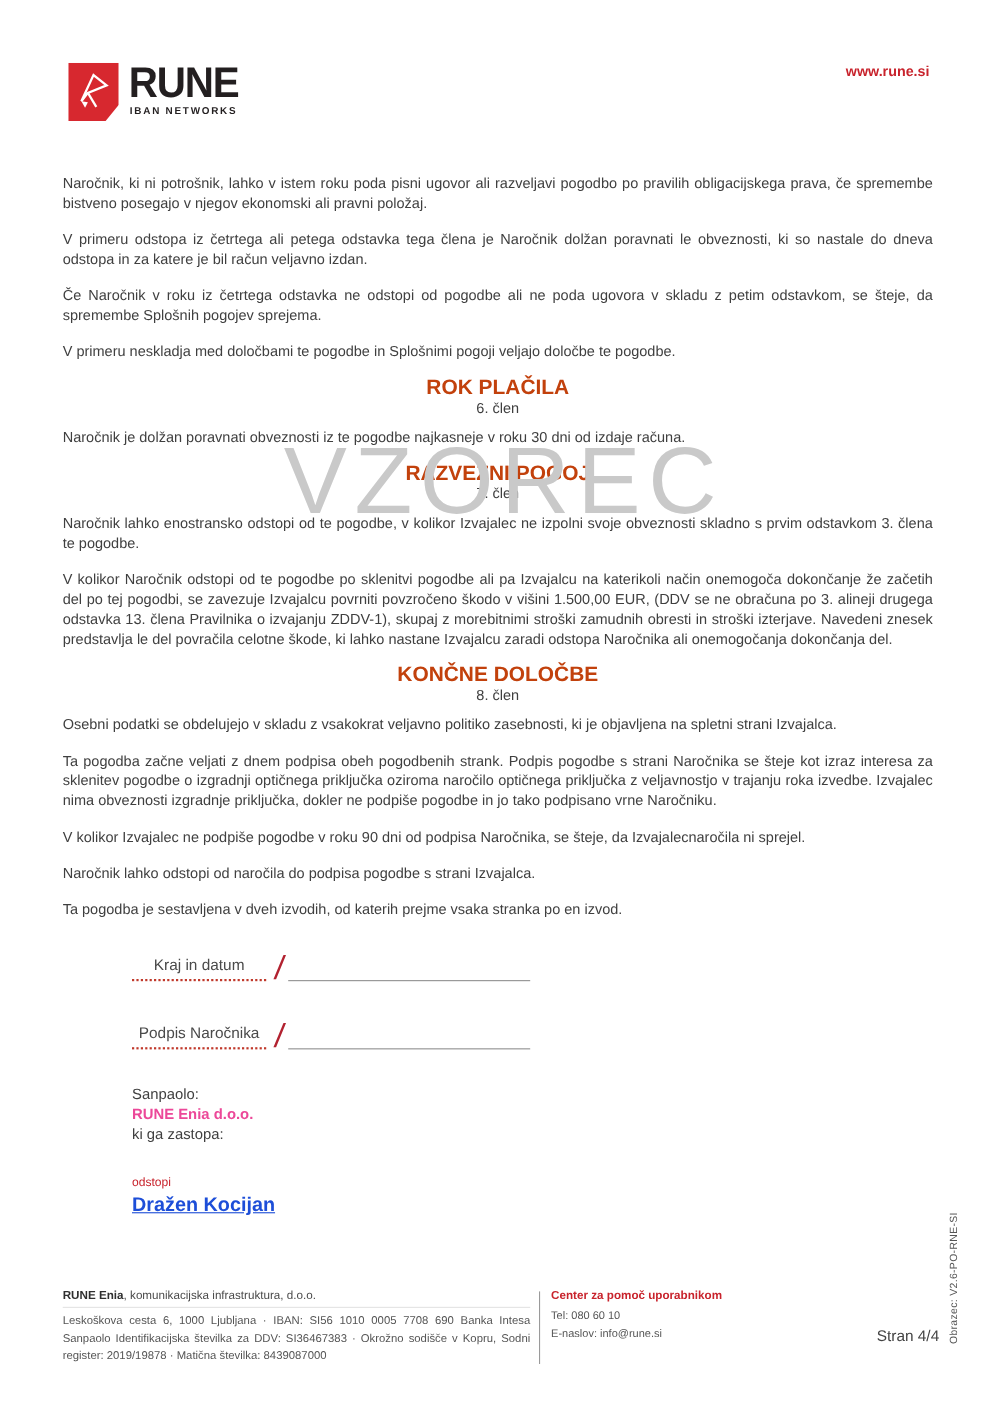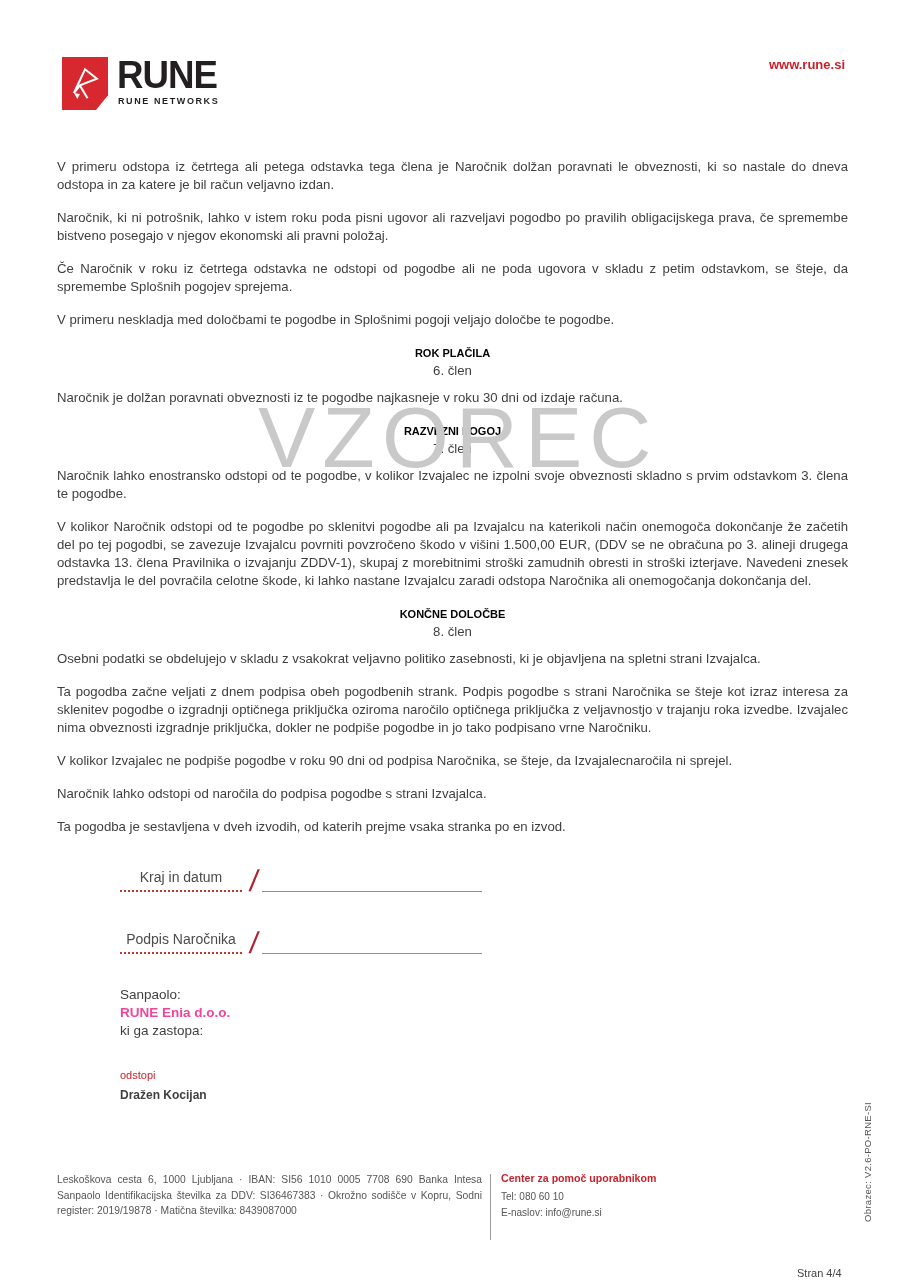--- a/index.html
+++ b/index.html
@@ -34,85 +34,85 @@
     font-size:86px;font-weight:400;letter-spacing:7px;
     color:#c9c9c9;line-height:1;pointer-events:none;
   }
   
   .content{
     position:absolute;top:158px;left:57px;width:791px;z-index:1;
     font-size:13.2px;line-height:18px;text-align:justify;color:#3f3f3f;
   }
   .content p{margin:0 0 15px;}
   .section-head{text-align:center;margin:12px 0 9px;}
-  .section-title{font-weight:700;font-size:11px;color:#000000;}
+  .section-title{font-weight:700;font-size:19px;color:#c2410c;}
   .section-clause{font-size:13.2px;color:#3f3f3f;}
   
   .sig-block{margin:26px 0 0 63px;text-align:center;}
   .sig-row{display:flex;align-items:flex-end;margin-bottom:32px;height:30px;}
   .sig-label{
     width:122px;font-size:14px;color:#4a4a4a;
     border-bottom:2px dotted #c0392b;padding-bottom:4px;
   }
   .sig-slash{
     color:#b22230;font-size:30px;line-height:22px;font-weight:400;
     margin:0 4px 0 8px;transform:skewX(-8deg);
   }
   .sig-line{width:220px;border-bottom:1px solid #8f8f8f;height:24px;}
   .contractor{margin:30px 0 0 63px;text-align:left;font-size:13.5px;line-height:18px;color:#3f3f3f;}
   .contractor .bold{font-weight:700;color:#ec4899;}
   .contractor .role-title{color:#c8232c;font-size:11px;margin-top:26px;}
-  .contractor .director{font-weight:700;font-size:12px;color:#404040;margin-top:2px;}
+  .contractor .director{font-weight:700;font-size:18px;color:#1d4ed8;margin-top:2px;text-decoration:underline;}
   
   .footer{
     position:absolute;top:1172px;left:57px;width:791px;
     display:flex;align-items:flex-start;text-align:left;
   }
   .footer-left{width:425px;}
   .footer-company{
     font-size:10.6px;color:#4a4a4a;
     border-bottom:1px solid #e3e3e3;padding-bottom:4px;margin-bottom:5px;
   }
   .footer-company .bold{font-weight:700;color:#2f2f2f;}
   .footer-address{
     font-size:10.3px;line-height:15.5px;color:#555;text-align:justify;margin:0;
   }
   .footer-divider{width:1px;background:#9a9a9a;height:66px;margin:2px 8px 0 8px;}
   .footer-right{padding-left:2px;}
   .footer-support-title{color:#c8232c;font-weight:700;font-size:10.6px;margin-bottom:5px;}
   .footer-tel,.footer-email{font-size:10px;line-height:15.5px;color:#555;}
-  .page-number{position:absolute;top:1267px;left:797px;font-size:11px;color:#444;}
+  .page-number{position:absolute;top:1206px;left:797px;font-size:14px;color:#444;}
   .form-code{
     position:absolute;right:32px;bottom:58px;
     writing-mode:vertical-rl;transform:rotate(180deg);
     font-size:9.5px;color:#555;letter-spacing:.3px;
   }
 </style>
 </head>
 <body>
 
 <div class="logo-box">
   <span>
     <svg width="34" height="40" viewBox="0 0 40 46" fill="none" xmlns="http://www.w3.org/2000/svg">
       <path d="M7 36 L20 8 L34 19 L14 27 Z" stroke="#ffffff" stroke-width="2.4" fill="none" stroke-linejoin="miter"></path>
       <path d="M14 27 L23 42" stroke="#ffffff" stroke-width="2.4"></path>
       <path d="M7 36 L11 43 L14 37 Z" fill="#ffffff"></path>
     </svg>
   </span>
 </div>
 <div class="logo-wordmark">RUNE</div>
-<div class="logo-tagline">RUNE NETWORKS</div>
+<div class="logo-tagline">IBAN NETWORKS</div>
 <div class="site-link">www.rune.si</div>
 
 <div class="watermark">VZOREC</div>
 
 <div class="content">
 
+  <p>Naročnik, ki ni potrošnik, lahko v istem roku poda pisni ugovor ali razveljavi pogodbo po pravilih obligacijskega prava, če spremembe bistveno posegajo v njegov ekonomski ali pravni položaj.</p>
   <p>V primeru odstopa iz četrtega ali petega odstavka tega člena je Naročnik dolžan poravnati le obveznosti, ki so nastale do dneva odstopa in za katere je bil račun veljavno izdan.</p>
-  <p>Naročnik, ki ni potrošnik, lahko v istem roku poda pisni ugovor ali razveljavi pogodbo po pravilih obligacijskega prava, če spremembe bistveno posegajo v njegov ekonomski ali pravni položaj.</p>
   <p>Če Naročnik v roku iz četrtega odstavka ne odstopi od pogodbe ali ne poda ugovora v skladu z petim odstavkom, se šteje, da spremembe Splošnih pogojev sprejema.</p>
   <p>V primeru neskladja med določbami te pogodbe in Splošnimi pogoji veljajo določbe te pogodbe.</p>
 
   <div class="section-head">
     <div class="section-title">ROK PLAČILA</div>
     <div class="section-clause">6. člen</div>
   </div>
   <p>Naročnik je dolžan poravnati obveznosti iz te pogodbe najkasneje v roku 30 dni od izdaje računa.</p>
 
   <div class="section-head">
@@ -149,20 +149,23 @@
     <div>Sanpaolo:</div>
     <div class="bold">RUNE Enia d.o.o.</div>
     <div>ki ga zastopa:</div>
     <div class="role-title">odstopi</div>
     <div class="director">Dražen Kocijan</div>
   </div>
 </div>
 
 <div class="footer">
   <div class="footer-left">
+    <div class="footer-company">
+      <span class="bold">RUNE Enia</span><span>, komunikacijska infrastruktura, d.o.o.</span>
+    </div>
     <p class="footer-address">Leskoškova cesta 6, 1000 Ljubljana · IBAN: SI56 1010 0005 7708 690 Banka Intesa Sanpaolo Identifikacijska številka za DDV: SI36467383 · Okrožno sodišče v Kopru, Sodni register: 2019/19878 · Matična številka: 8439087000</p>
   </div>
   <div class="footer-divider"></div>
   <div class="footer-right">
     <div class="footer-support-title">Center za pomoč uporabnikom</div>
     <div class="footer-tel">Tel: 080 60 10</div>
     <div class="footer-email">E-naslov: info@rune.si</div>
   </div>
 </div>
 

